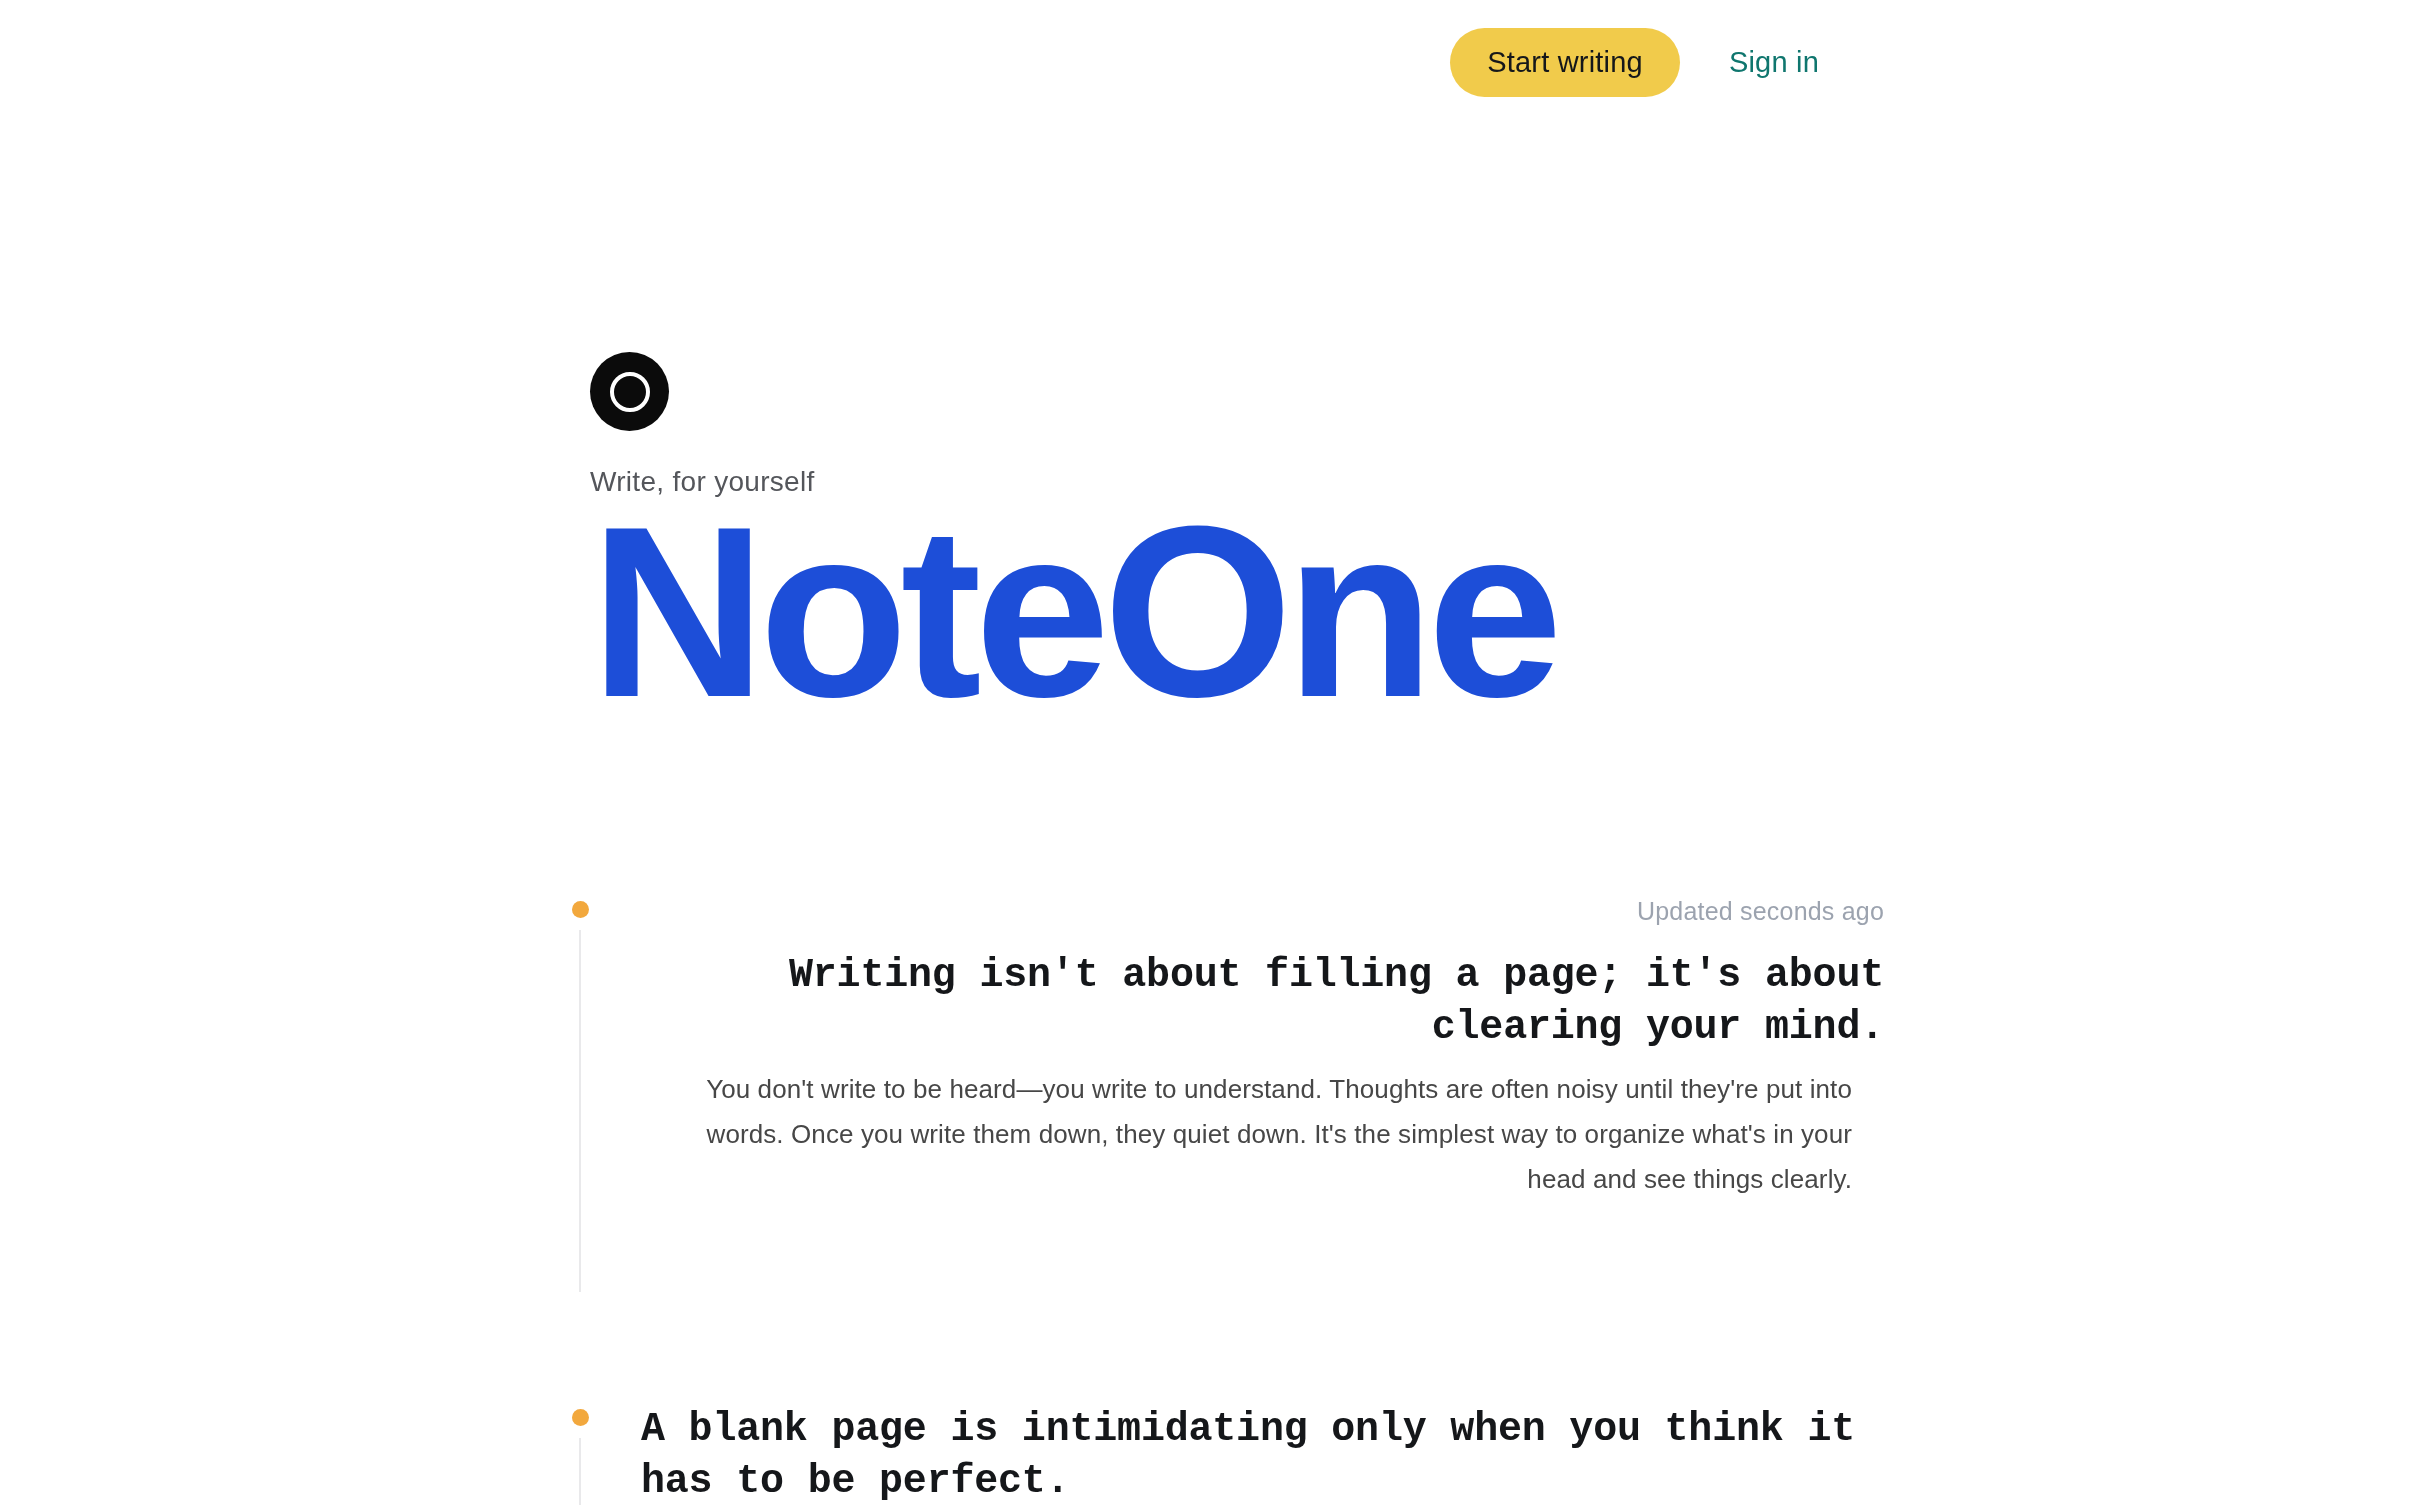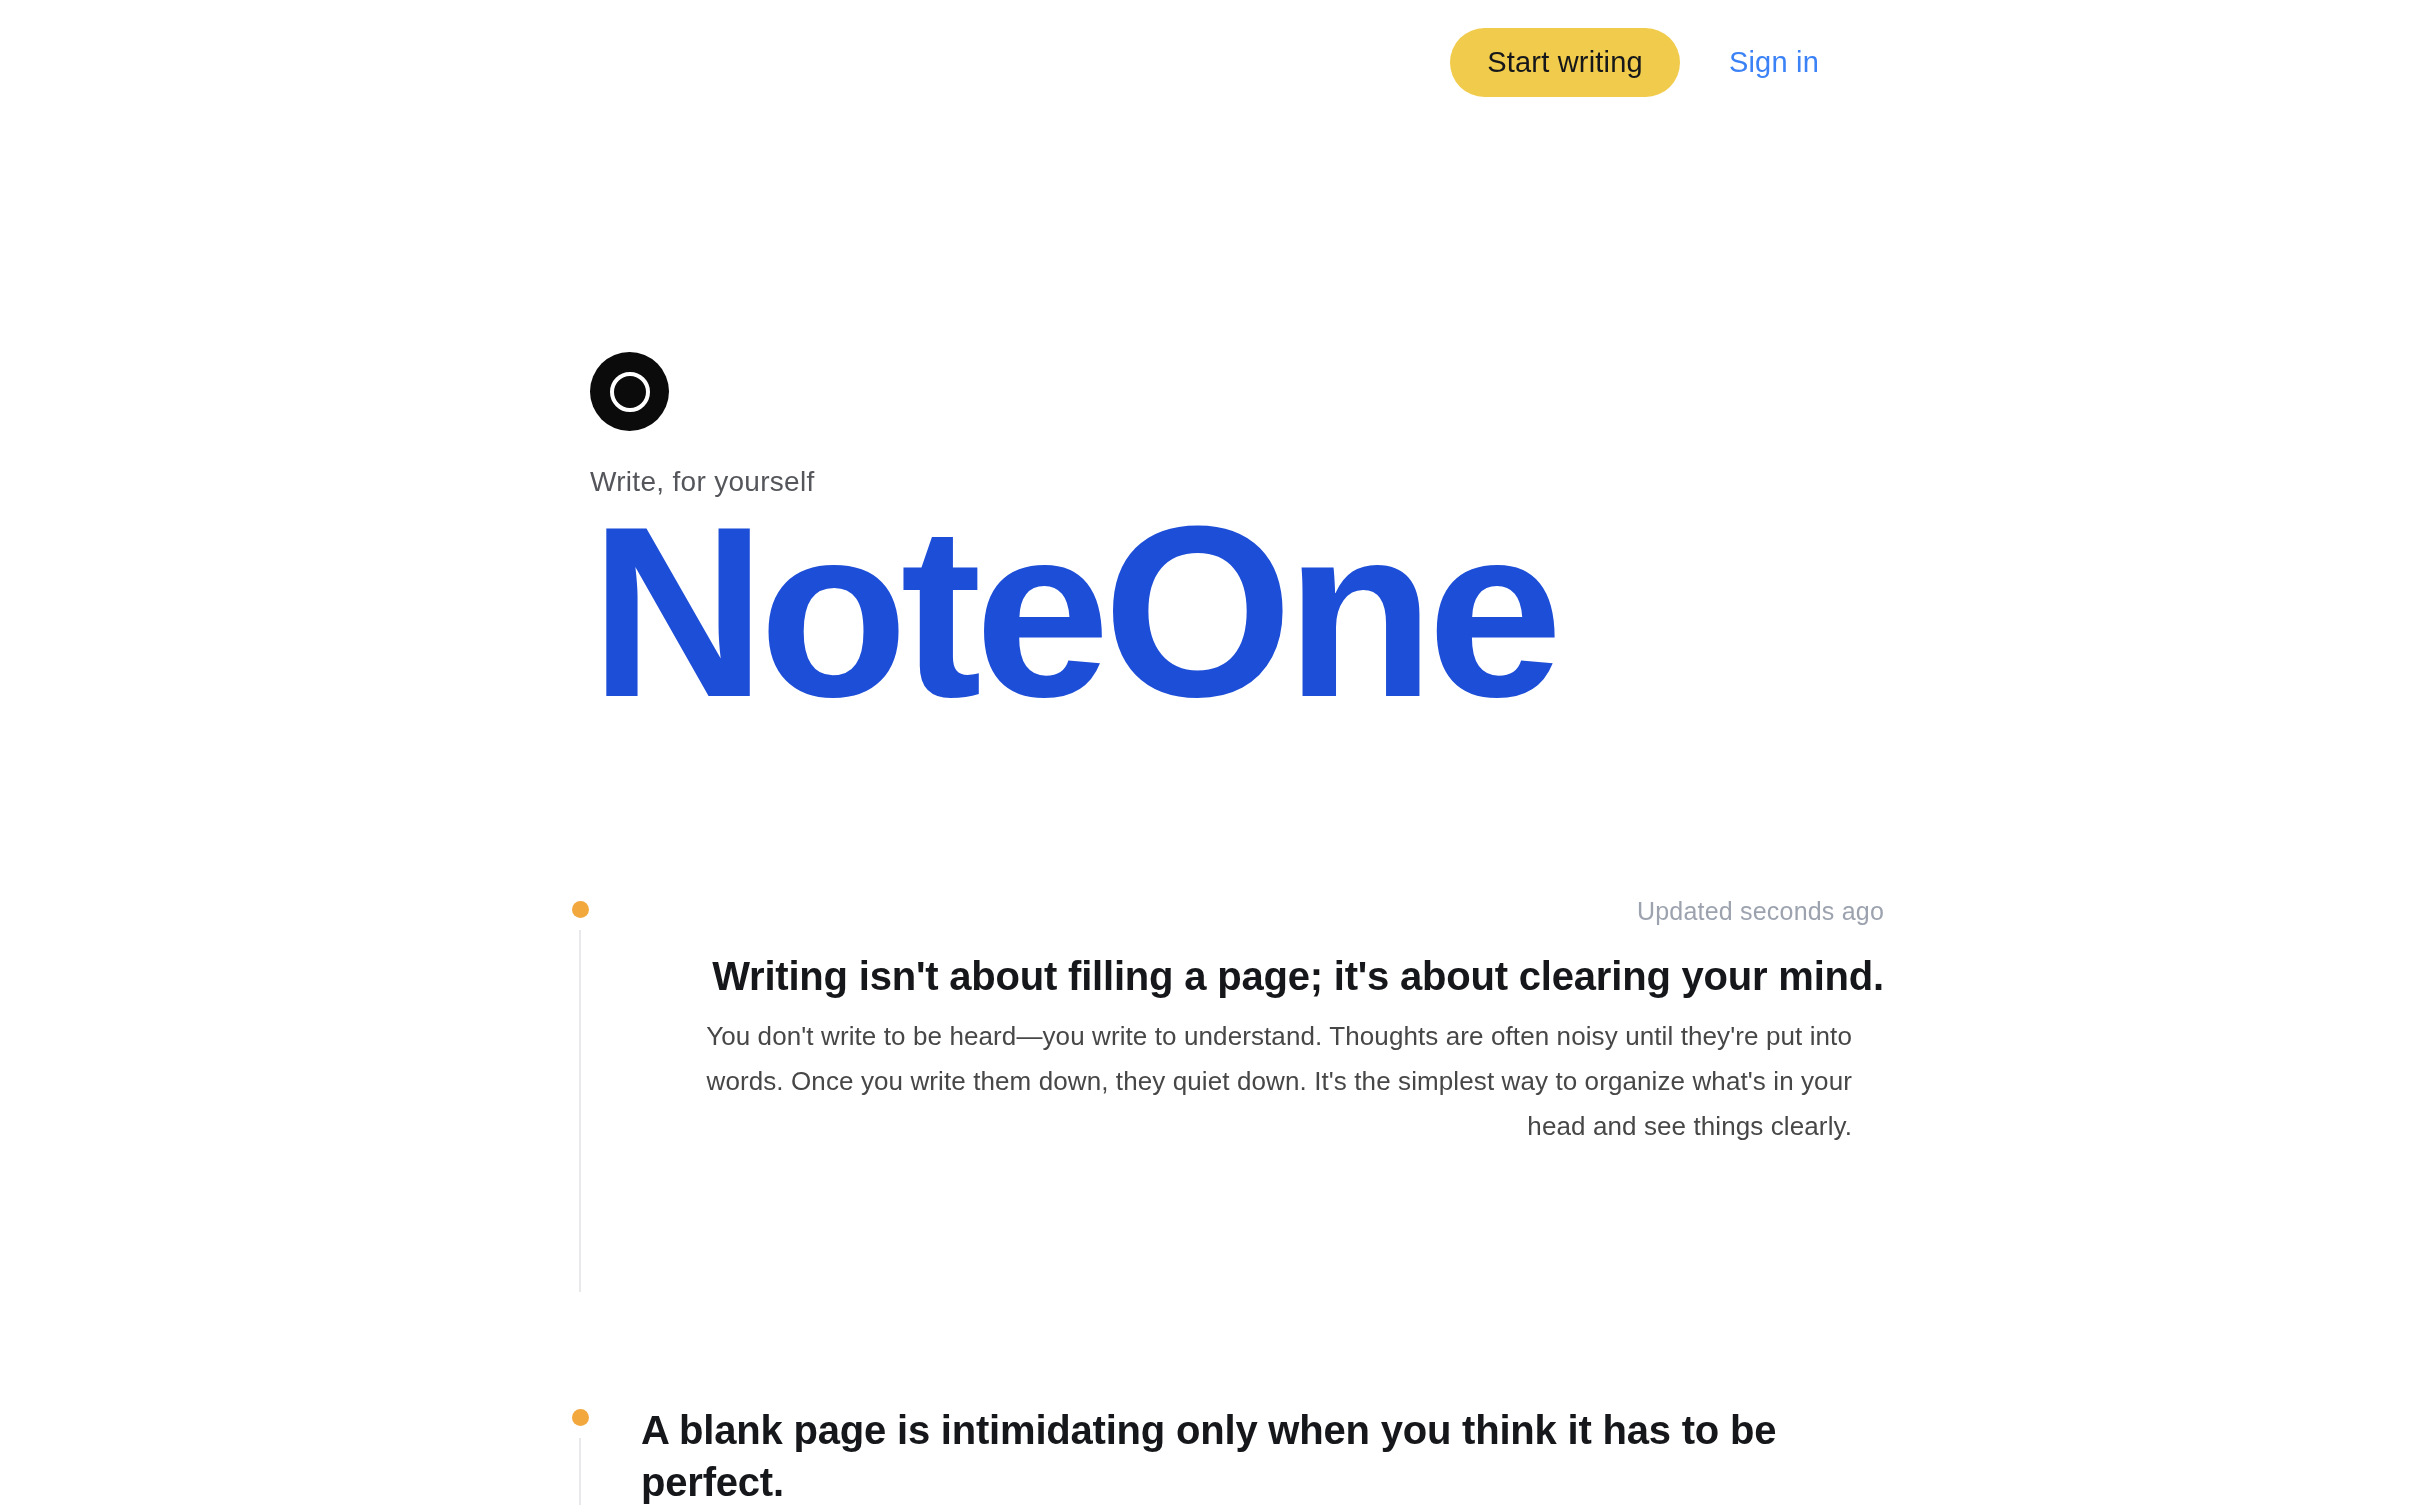--- a/index.html
+++ b/index.html
@@ -35,21 +35,21 @@
     color: #15171A;
     font-family: inherit;
     font-size: 29px;
     font-weight: 500;
     letter-spacing: 0.2px;
     cursor: pointer;
   }
   .signin-link {
     font-size: 29px;
     font-weight: 500;
-    color: #3b82f6;
+    color: #0f766e;
     text-decoration: none;
     letter-spacing: 0.2px;
     cursor: pointer;
   }
 
   
   .hero {
     position: absolute;
     left: 590px;
     top: 352px;
@@ -125,20 +125,21 @@
   }
   .note-heading {
     margin-top: 23.5px;
     max-width: 1261px;
     font-size: 40px;
     font-weight: 700;
     line-height: 1.32;
     letter-spacing: -0.2px;
     color: #15171A;
     cursor: pointer;
+    font-family: Liberation Mono, monospace;
   }
   .note-body {
     margin-top: 12px;
     max-width: 1211px;
     font-size: 26px;
     line-height: 45px;
     color: #474747;
     letter-spacing: 0.1px;
   }
 </style>

